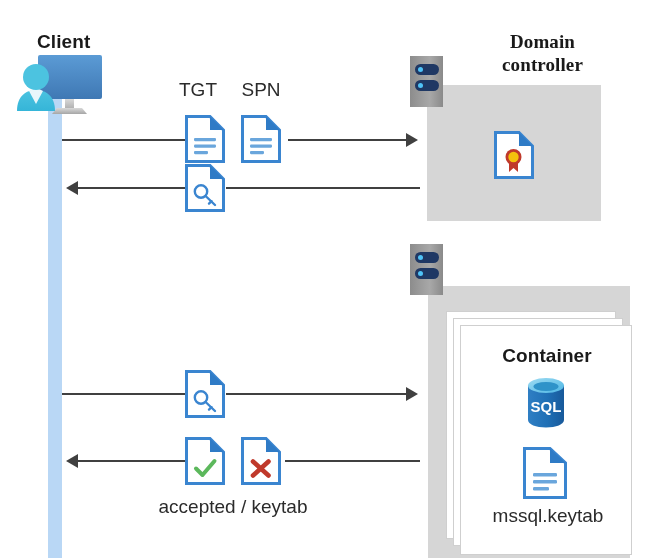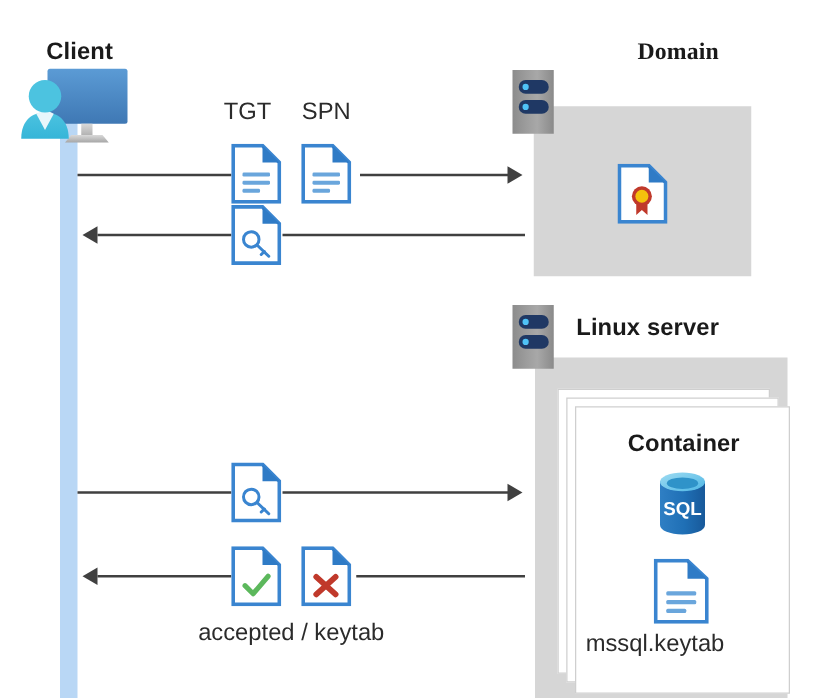--- a/index.html
+++ b/index.html
@@ -123,20 +123,21 @@
       <path d="M9 59 C9 44 18 38 28 38 C38 38 47 44 47 59 Z" fill="url(#bodyGrad)"></path>
 
       <path d="M21 39 L28 52 L35 39 L31 37 L25 37 Z" fill="#e8f6fb"></path>
 
       <circle cx="28" cy="25" r="13" fill="#4cc3e0"></circle>
     </svg>
   </div>
 
   <div class="abs title-bold center-txt" style="left:455px;top:2px;width:175px;font-family:Liberation Serif, serif;">
     <div>Domain</div>
+    <div>controller</div>
   </div>
 
   <div class="abs zone" style="left:427px;top:57px;width:174px;height:136px;"></div>
 
   <div class="abs server-ico" style="left:410px;top:28px;width:33px;height:51px;">
     <div class="server-bar" style="left:5px;top:8px;width:24px;height:11px;"></div>
     <div class="server-dot" style="left:8px;top:11px;width:5px;height:5px;"></div>
     <div class="server-bar" style="left:5px;top:24px;width:24px;height:11px;"></div>
     <div class="server-dot" style="left:8px;top:27px;width:5px;height:5px;"></div>
   </div>
@@ -146,21 +147,20 @@
       <path d="M1.5 1.5 H25 L38.5 15 V46.5 H1.5 Z" fill="#ffffff" stroke="#3a85d0" stroke-width="3"></path>
       <path d="M25 1.5 L38.5 15 H25 Z" fill="#2f7bc6"></path>
 
       <path d="M15 28 L15 41 L19.5 37 L24 41 L24 28 Z" fill="#c0392b"></path>
 
       <circle cx="19.5" cy="26" r="8" fill="#c0392b"></circle>
       <circle cx="19.5" cy="26" r="5.2" fill="#f4c20d"></circle>
     </svg>
   </div>
 
-  <div class="abs title-bold" style="left:461px;top:223px;width:190px;">Linux server</div>
 
   <div class="abs zone" style="left:428px;top:258px;width:202px;height:287px;"></div>
 
   <div class="abs server-ico" style="left:410px;top:216px;width:33px;height:51px;">
     <div class="server-bar" style="left:5px;top:8px;width:24px;height:11px;"></div>
     <div class="server-dot" style="left:8px;top:11px;width:5px;height:5px;"></div>
     <div class="server-bar" style="left:5px;top:24px;width:24px;height:11px;"></div>
     <div class="server-dot" style="left:8px;top:27px;width:5px;height:5px;"></div>
   </div>
 
@@ -194,21 +194,21 @@
     <svg class="svgwrap" width="44" height="52" viewBox="0 0 44 52">
       <path d="M1.5 1.5 H27 L42.5 16 V50.5 H1.5 Z" fill="#ffffff" stroke="#3a85d0" stroke-width="3"></path>
       <path d="M27 1.5 L42.5 16 H27 Z" fill="#2f7bc6"></path>
       <g fill="#6aa6dc">
         <rect x="10" y="26" width="24" height="3.4" rx="1.2"></rect>
         <rect x="10" y="33" width="24" height="3.4" rx="1.2"></rect>
         <rect x="10" y="40" width="16" height="3.4" rx="1.2"></rect>
       </g>
     </svg>
   </div>
-  <div class="abs lbl center-txt" style="left:444px;top:477px;width:160px;">mssql.keytab</div>
+  <div class="abs lbl center-txt" style="left:468px;top:477px;width:160px;">mssql.keytab</div>
 
   <div class="abs lbl center-txt" style="left:172px;top:51px;width:52px;">TGT</div>
   <div class="abs lbl center-txt" style="left:234px;top:51px;width:54px;">SPN</div>
 
   <div class="abs line" style="left:62px;top:111px;width:123px;"></div>
   <div class="abs line" style="left:288px;top:111px;width:124px;"></div>
   <div class="abs arrow-r" style="left:406px;top:105px;"></div>
 
   <div class="abs" style="left:185px;top:87px;width:40px;height:48px;">
     <svg class="svgwrap" width="40" height="48" viewBox="0 0 40 48">

